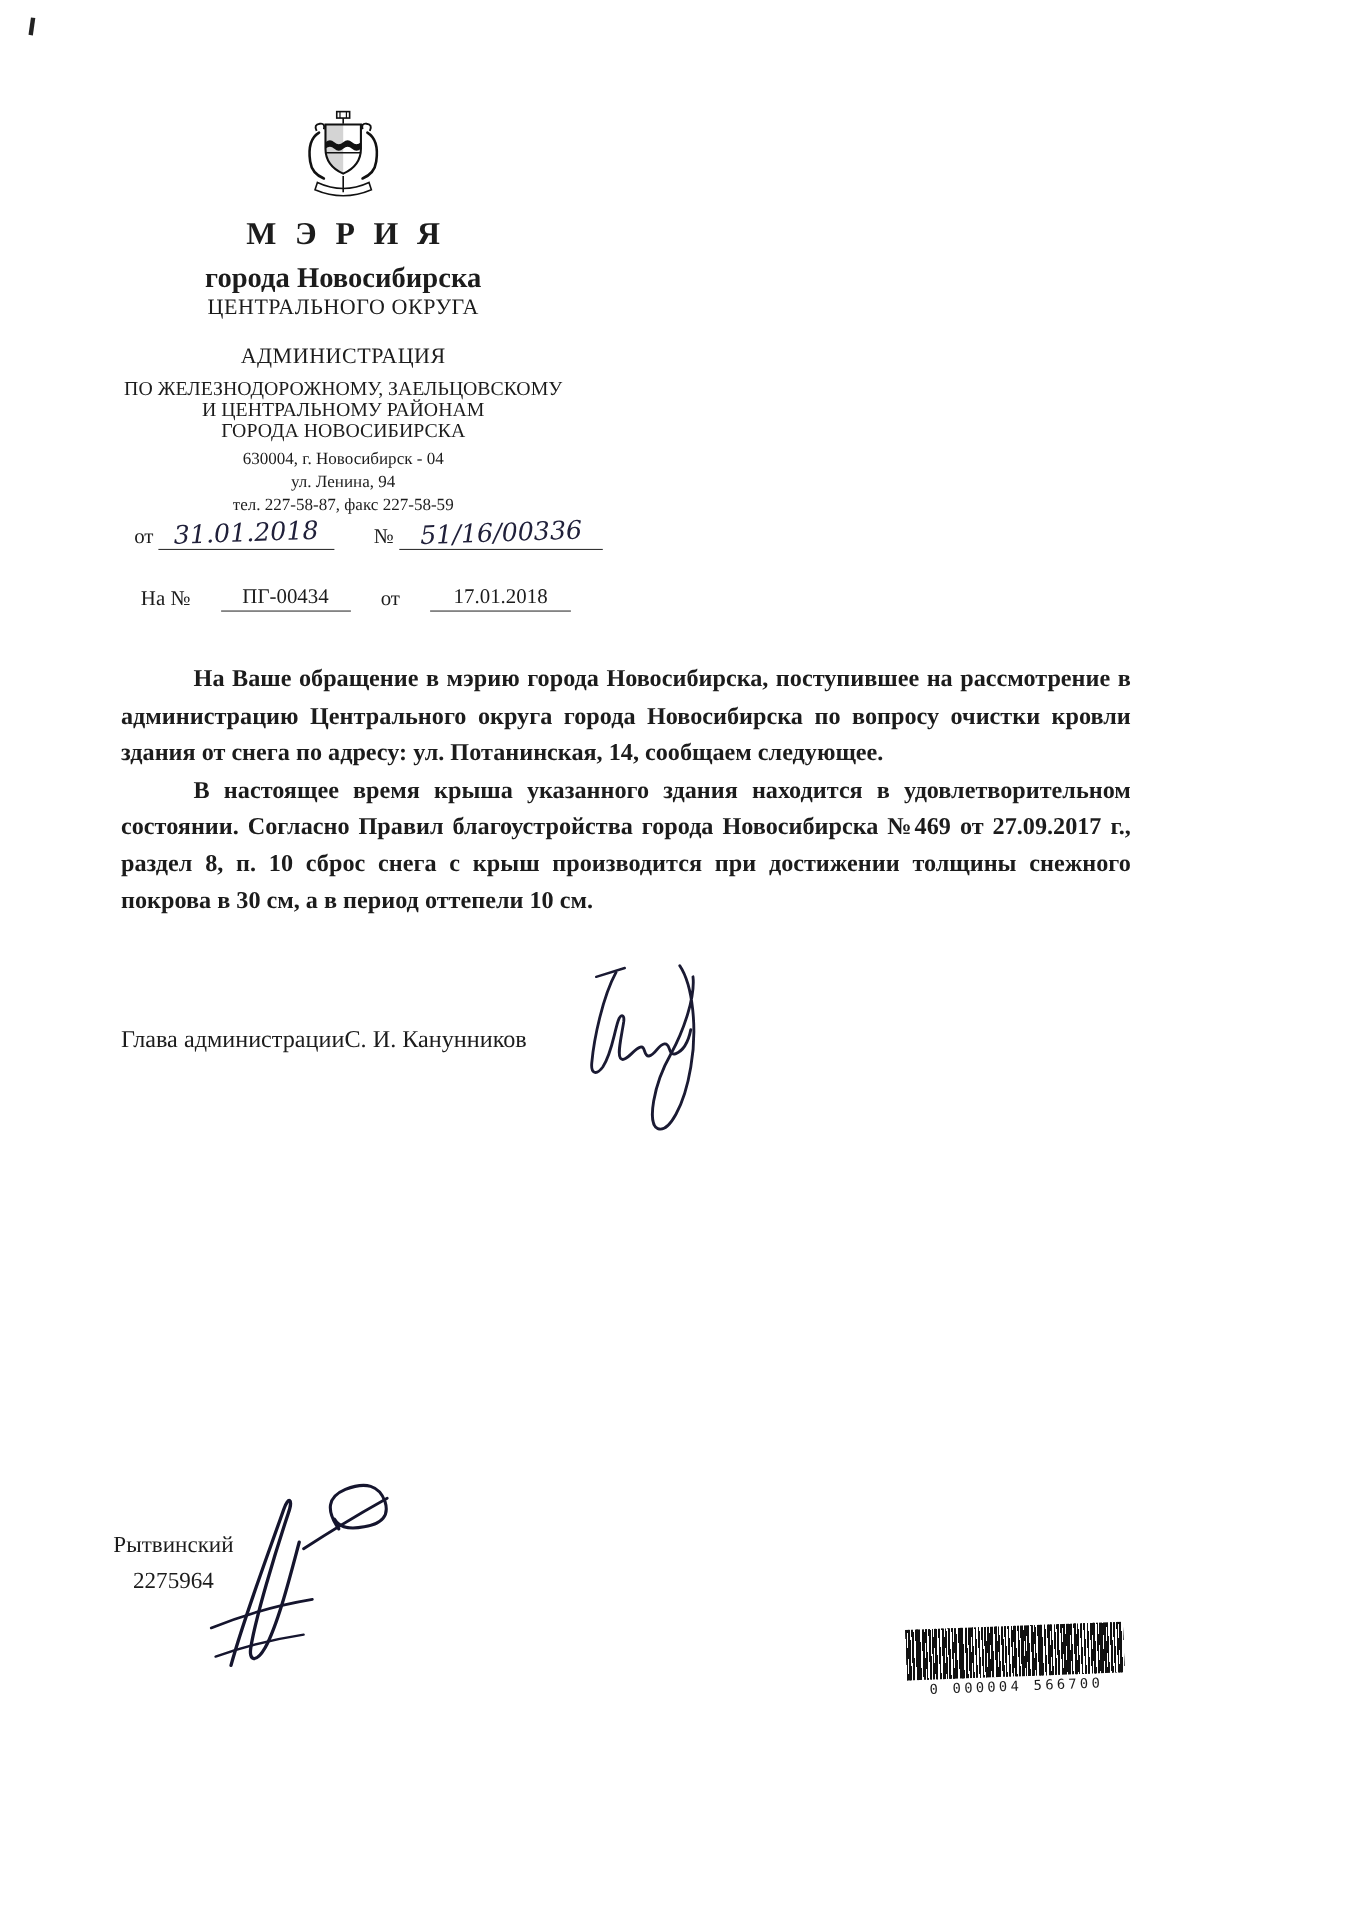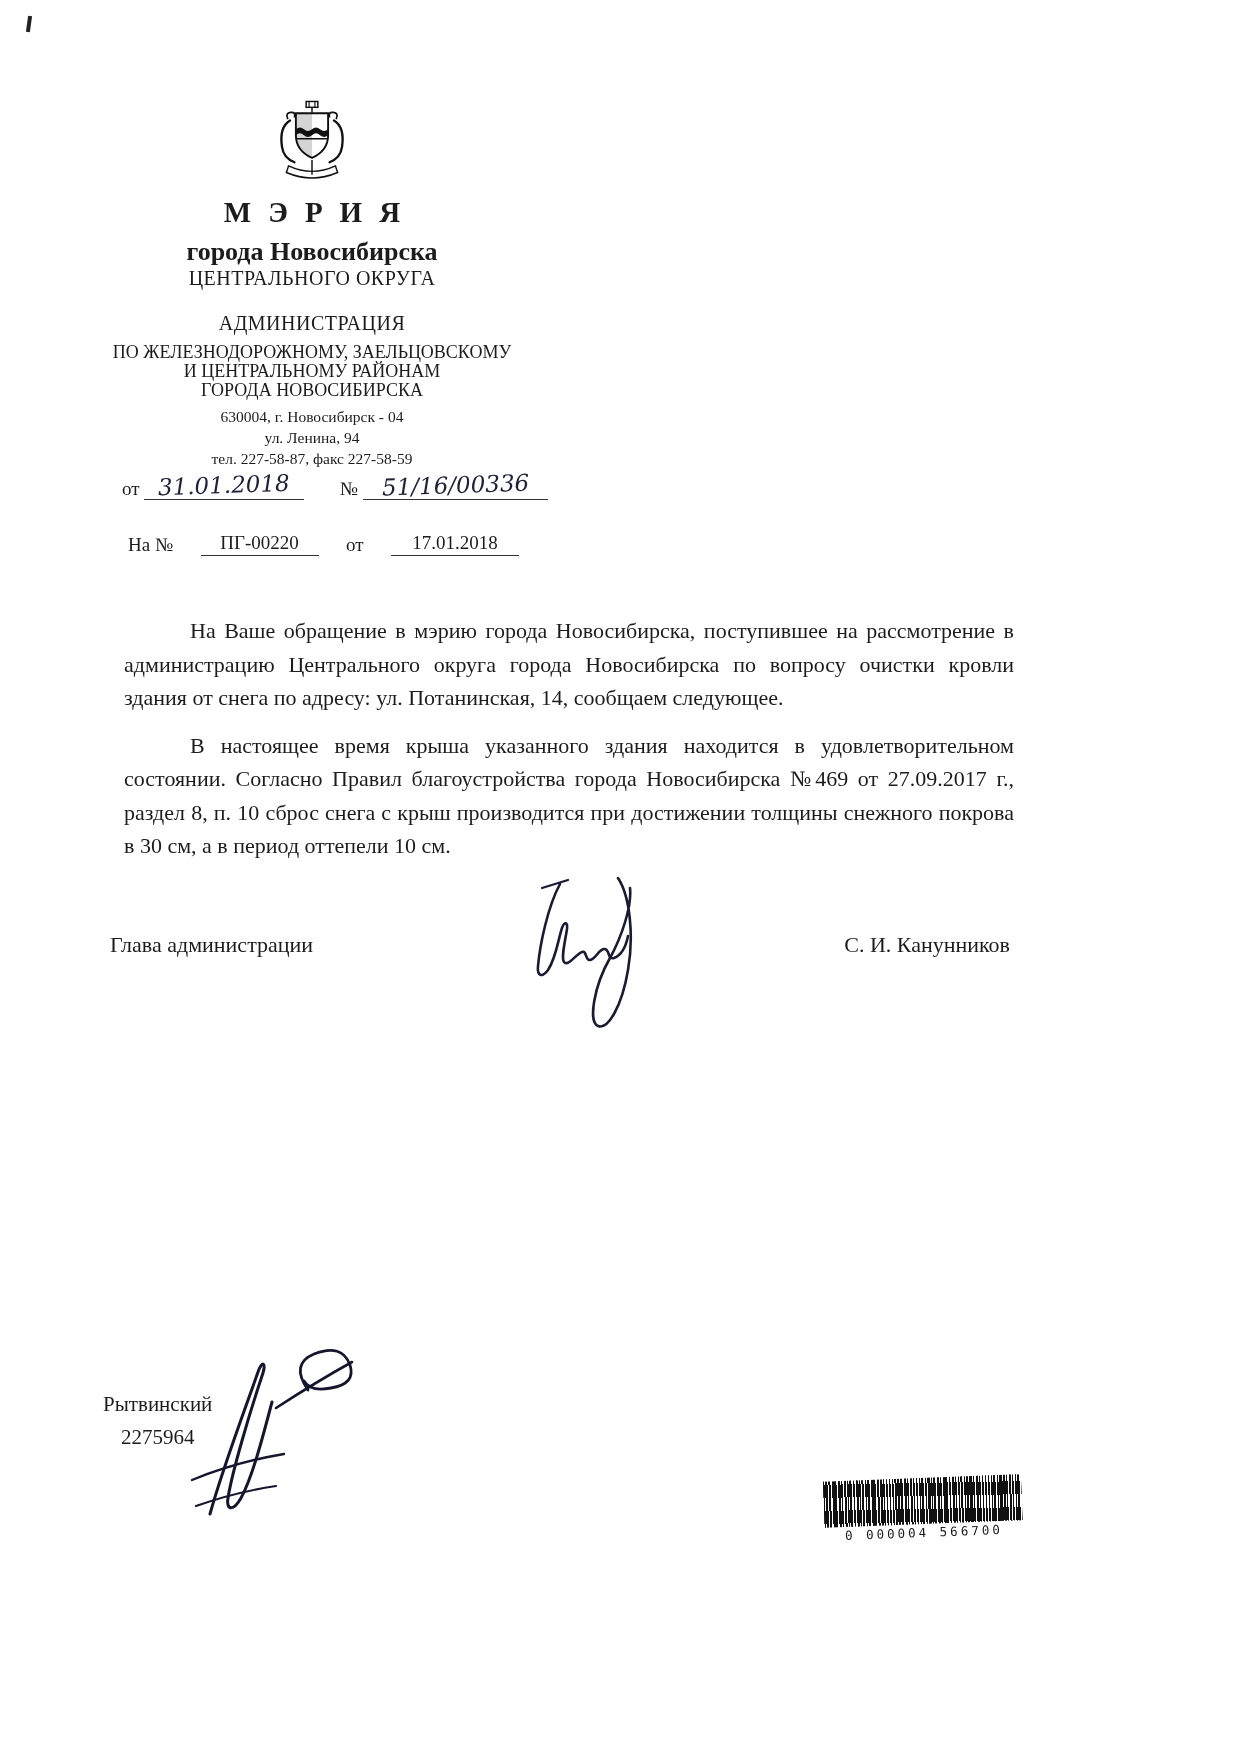--- a/index.html
+++ b/index.html
@@ -76,27 +76,27 @@
   .recipient .name { margin-top: 17px; }
   .recipient .pobox { margin-top: 27px; }
   .recipient .city { margin-top: 7px; }
 
   
   .letter-body {
     position: absolute; left: 110px; top: 600px;
     width: 918px; font-size: 22px; line-height: 33.5px;
     text-align: justify;
   }
-  .letter-body p { margin: 14px; text-indent: 66px; }
+  .letter-body p { margin: 0; text-indent: 66px; font-weight: bold; }
 
   
   .sig-row {
     position: absolute; left: 110px; top: 932px;
     width: 900px; font-size: 22px;
-    display: flex; justify-content: space-between;
+    display: flex; 
   }
   .main-sign { position: absolute; left: 498px; top: 866px; }
 
   
   .executor {
     position: absolute; left: 103px; top: 1388px;
     font-size: 21px; line-height: 33px; text-align: center;
   }
   .exec-sign { position: absolute; left: 150px; top: 1328px; }
 
@@ -160,21 +160,21 @@
     <span>от</span>
     <span class="u w-date"><span class="hand">31.01.2018</span></span>
     <span class="gap-m"></span>
     <span>№</span>
     <span class="u w-num"><span class="hand">51/16/00336</span></span>
   </div>
 
   <div class="ref-line2">
     <span>На №</span>
     <span class="gap-s"></span>
-    <span class="u w-reply">ПГ-00220</span>
+    <span class="u w-reply">ПГ-00434</span>
     <span class="gap-s"></span>
     <span>от</span>
     <span class="gap-s"></span>
     <span class="u w-rdate">17.01.2018</span>
   </div>
 
 
   <div class="letter-body">
     <p>На Ваше обращение в мэрию города Новосибирска, поступившее на рассмотрение в администрацию Центрального округа города Новосибирска по вопросу очистки кровли здания от снега по адресу: ул. Потанинская, 14, сообщаем следующее.</p>
     <p>В настоящее время крыша указанного здания находится в удовлетворительном состоянии. Согласно Правил благоустройства города Новосибирска №469 от 27.09.2017 г., раздел 8, п. 10 сброс снега с крыш производится при достижении толщины снежного покрова в 30 см, а в период оттепели 10 см.</p>

